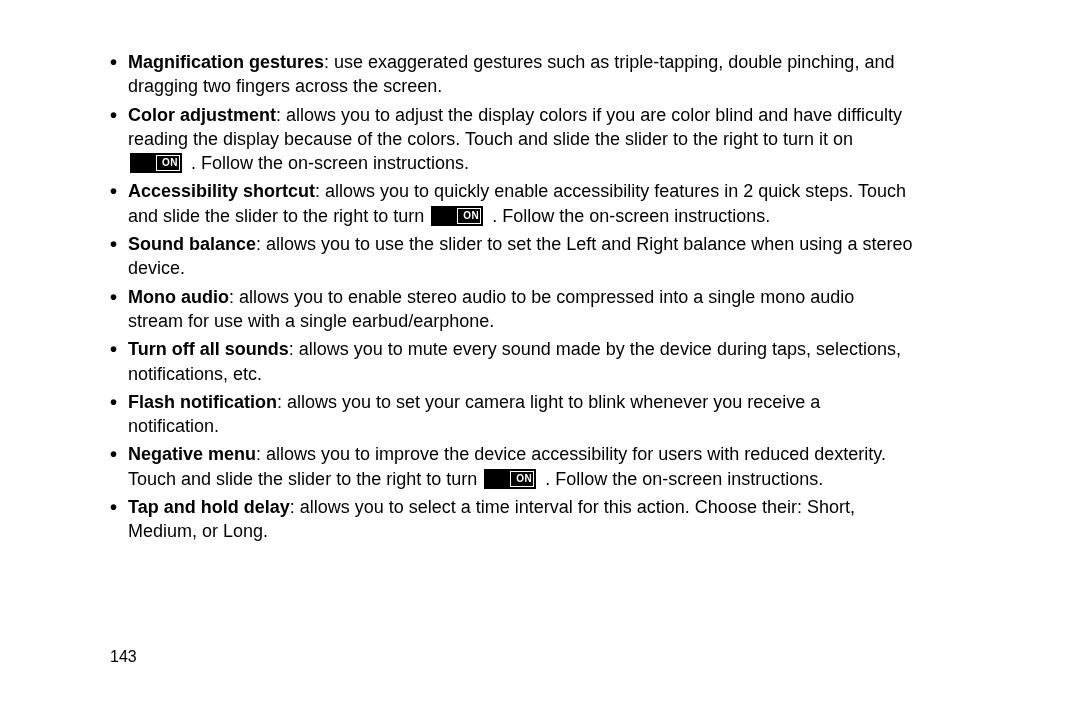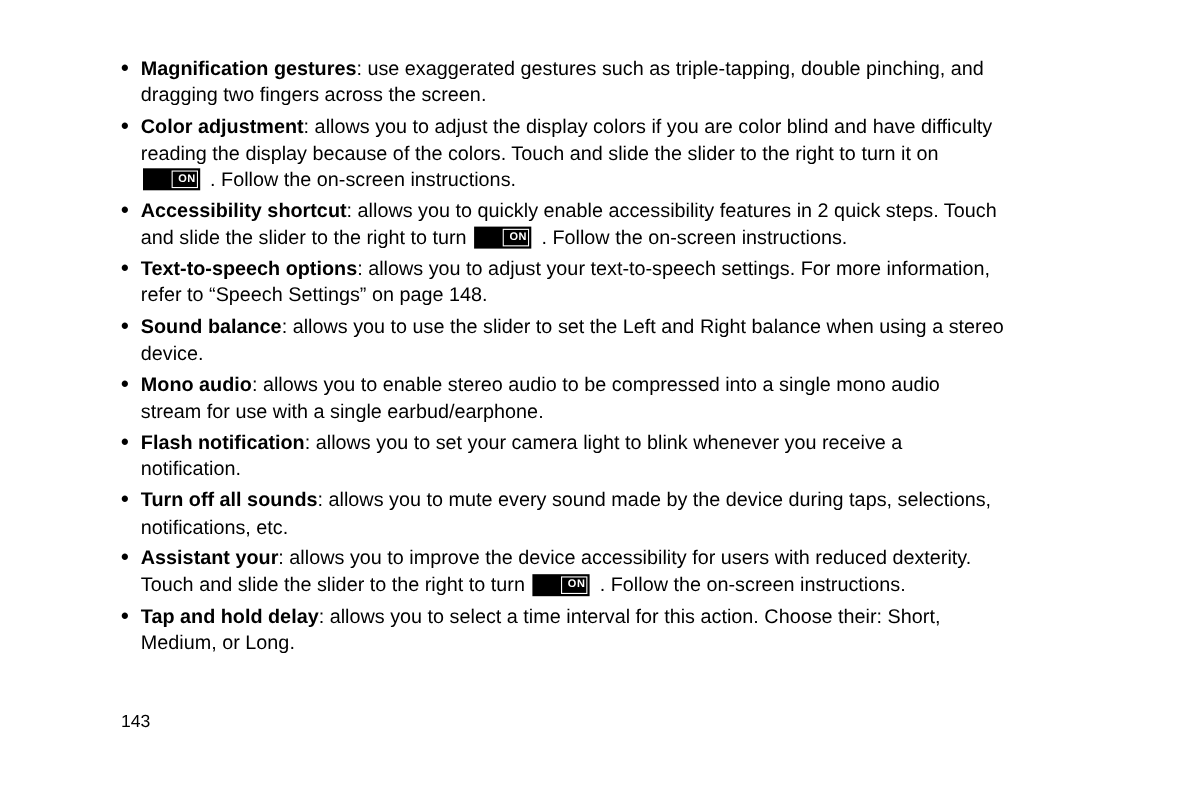--- a/index.html
+++ b/index.html
@@ -92,23 +92,22 @@
 </style>
 </head>
 <body>
 
 <div class="page">
   <div class="columns">
     <ul class="doc-list" id="doc-list">
         <li><span class="title">Magnification gestures</span><span>: use exaggerated gestures such as triple-tapping, double pinching, and dragging two fingers across the screen.</span></li>
         <li><span class="title">Color adjustment</span><span>: allows you to adjust the display colors if you are color blind and have difficulty reading the display because of the colors. Touch and slide the slider to the right to turn it on </span><span class="toggle-on" data-label="ON"></span><span> . Follow the on-screen instructions.</span></li>
         <li><span class="title">Accessibility shortcut</span><span>: allows you to quickly enable accessibility features in 2 quick steps. Touch and slide the slider to the right to turn </span><span class="toggle-on" data-label="ON"></span><span> . Follow the on-screen instructions.</span></li>
-        <li><span class="title">Text-to-speech options</span><span>: allows you to adjust your text-to-speech settings. For more information, refer to </span><span class="ref-link">“Speech Settings” on page 148.</span></li>
         <li><span class="title">Sound balance</span><span>: allows you to use the slider to set the Left and Right balance when using a stereo device.</span></li>
         <li><span class="title">Mono audio</span><span>: allows you to enable stereo audio to be compressed into a single mono audio stream for use with a single earbud/earphone.</span></li>
+        <li><span class="title">Turn off all sounds</span><span>: allows you to mute every sound made by the device during taps, selections, notifications, etc.</span></li>
         <li><span class="title">Flash notification</span><span>: allows you to set your camera light to blink whenever you receive a notification.</span></li>
-        <li><span class="title">Turn off all sounds</span><span>: allows you to mute every sound made by the device during taps, selections, notifications, etc.</span></li>
-        <li><span class="title">Assistant your</span><span>: allows you to improve the device accessibility for users with reduced dexterity. Touch and slide the slider to the right to turn </span><span class="toggle-on" data-label="ON"></span><span> . Follow the on-screen instructions.</span></li>
+        <li><span class="title">Negative menu</span><span>: allows you to improve the device accessibility for users with reduced dexterity. Touch and slide the slider to the right to turn </span><span class="toggle-on" data-label="ON"></span><span> . Follow the on-screen instructions.</span></li>
         <li><span class="title">Tap and hold delay</span><span>: allows you to select a time interval for this action. Choose their: Short, Medium, or Long.</span></li>
       </ul>
   </div>
   <div class="page-num">143</div>
 </div>
 
 </body></html>

